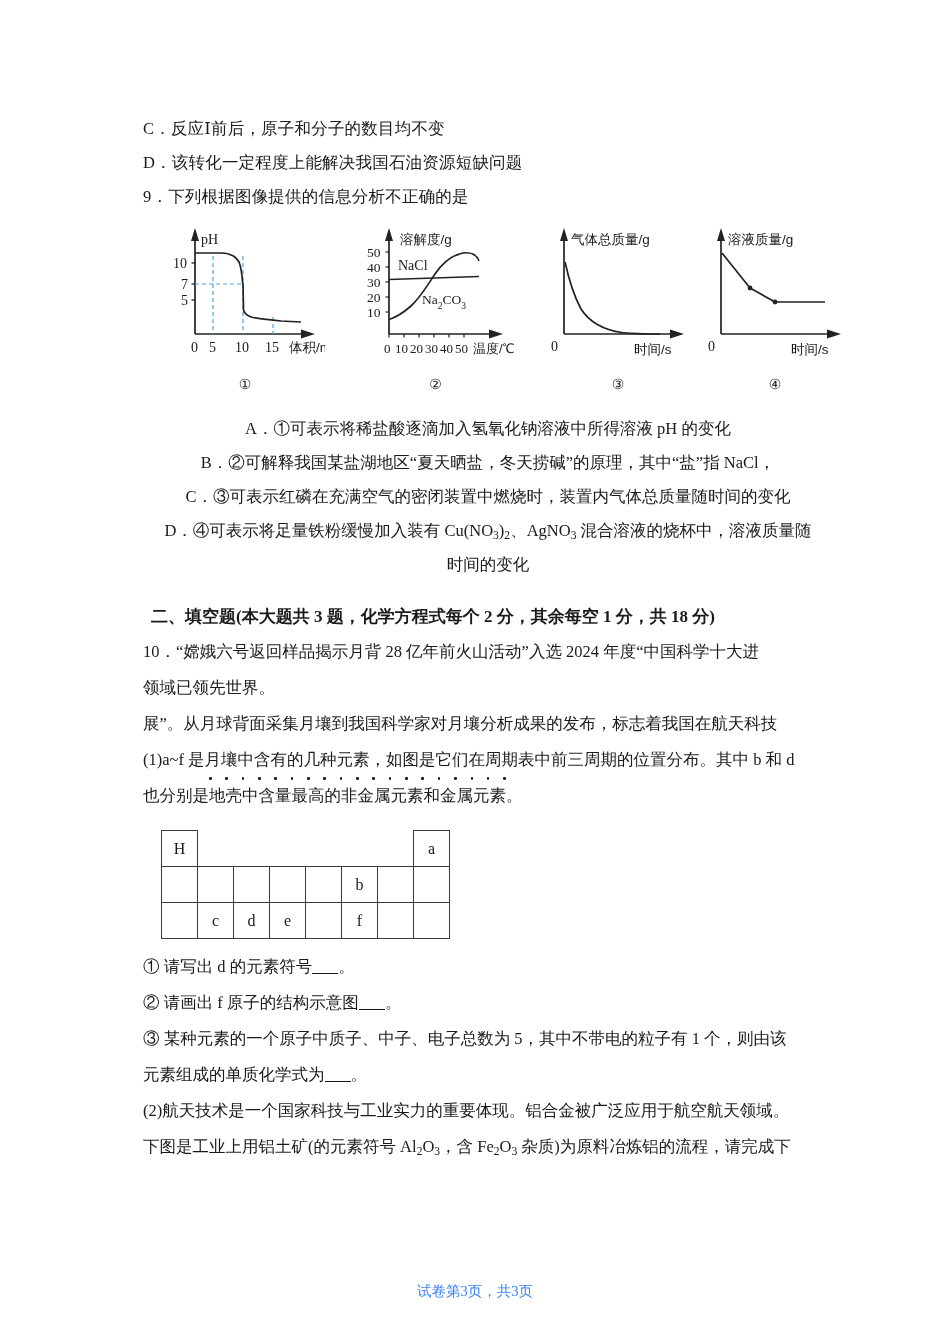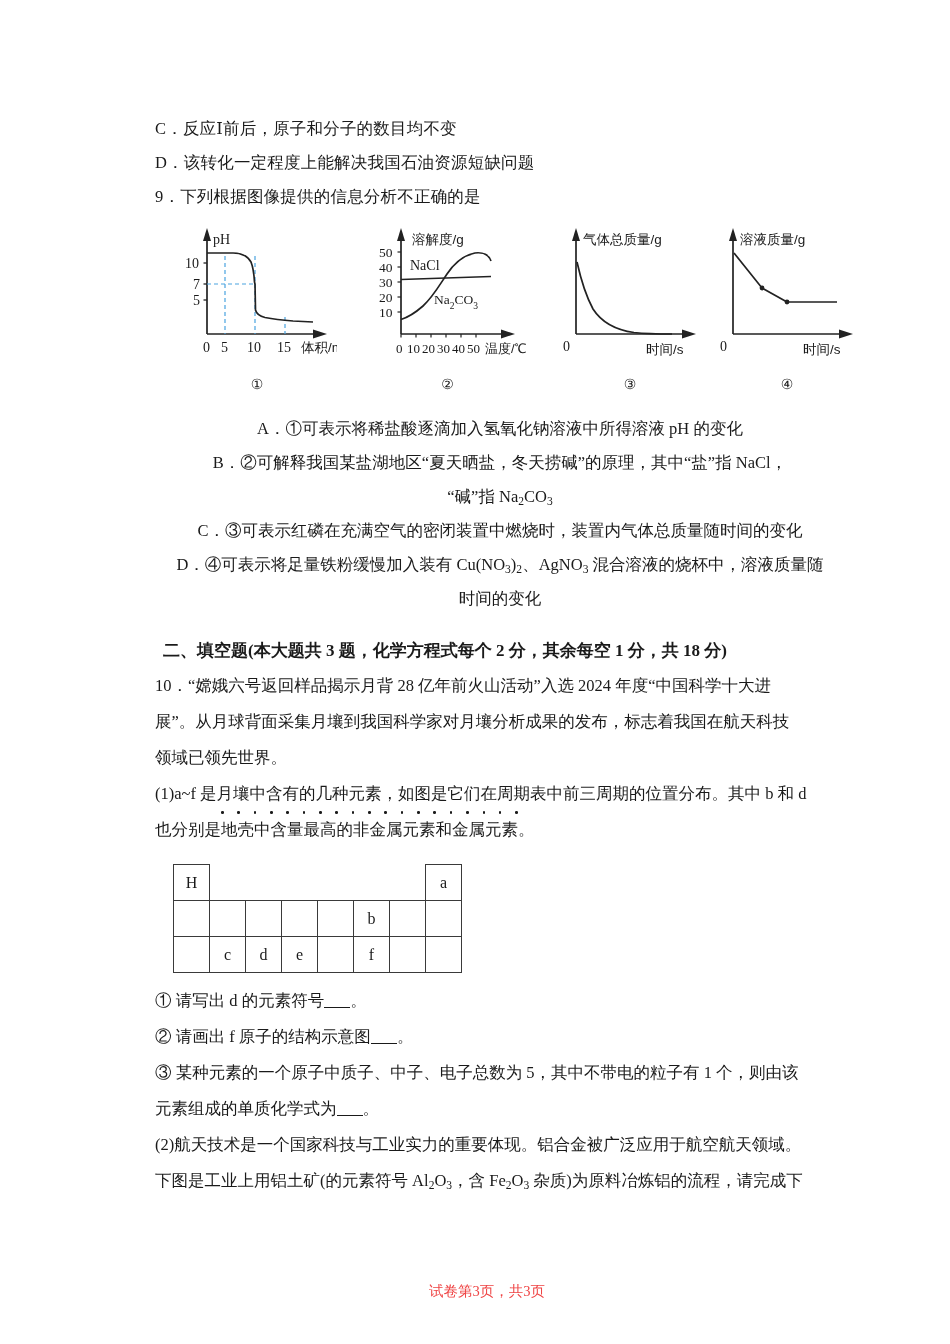--- a/index.html
+++ b/index.html
@@ -10,21 +10,21 @@
   body {
     width: 950px;
     height: 1344px;
     font-family: "Liberation Serif", "DejaVu Serif", serif;
     color: #1a1a1a;
     position: relative;
     overflow: hidden;
   }
   .page {
     position: absolute;
-    left: 12px; top: 0;
+    left: 0; top: 0;
     width: 846px;
     height: 1344px;
   }
   .content {
     position: absolute;
     left: 143px;
     top: 112px;
     width: 690px;
   }
 
@@ -133,21 +133,21 @@
   }
 
   
   .footer {
     position: absolute;
     left: 0;
     top: 1282px;
     width: 950px;
     text-align: center;
     font-size: 14.5px;
-    color: #ef4444;
+    color: #3b82f6;
   }
 </style>
 </head>
 <body>
 
 <div class="page">
   <div class="content">
 
     <div class="line">C．反应Ⅰ前后，原子和分子的数目均不变</div>
     <div class="line">D．该转化一定程度上能解决我国石油资源短缺问题</div>
@@ -268,37 +268,36 @@
           <span class="cnum">④</span>
         </div>
       </div>
     </div>
 
     <div style="margin-top:22px;text-align:center;">
       <div class="opt">A．①可表示将稀盐酸逐滴加入氢氧化钠溶液中所得溶液 pH 的变化</div>
 
       <div class="opt">
         <div>B．②可解释我国某盐湖地区“夏天晒盐，冬天捞碱”的原理，其中“盐”指 NaCl，</div>
-        <div><span>“碱”指 Na</span><sub>2</sub><span>CO</span><sub>3</sub></div>
       </div>
 
       <div class="opt">C．③可表示红磷在充满空气的密闭装置中燃烧时，装置内气体总质量随时间的变化</div>
 
       <div class="opt">
         <div><span>D．④可表示将足量铁粉缓慢加入装有 Cu(NO</span><sub>3</sub><span>)</span><sub>2</sub><span>、AgNO</span><sub>3</sub><span> 混合溶液的烧杯中，溶液质量随</span></div>
         <div>时间的变化</div>
       </div>
     </div>
 
     <div class="sec-title">二、填空题(本大题共 3 题，化学方程式每个 2 分，其余每空 1 分，共 18 分)</div>
 
     <div class="q-body">
       <div>10．“嫦娥六号返回样品揭示月背 28 亿年前火山活动”入选 2024 年度“中国科学十大进</div>
+      <div>领域已领先世界。</div>
       <div>展”。从月球背面采集月壤到我国科学家对月壤分析成果的发布，标志着我国在航天科技</div>
-      <div>领域已领先世界。</div>
     </div>
 
     <div class="q-body">
       <div>(1)a~f 是月壤中含有的几种元素，如图是它们在周期表中前三周期的位置分布。其中 b 和 d</div>
       <div><span>也分别是</span><span class="emph"><span class="dotline">
               <i></i>
               <i></i>
               <i></i>
               <i></i>
               <i></i>

